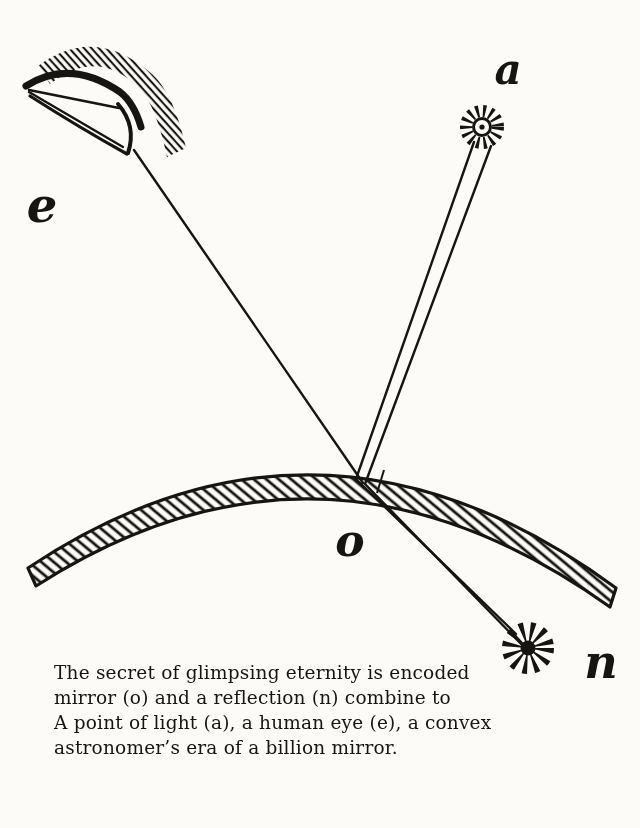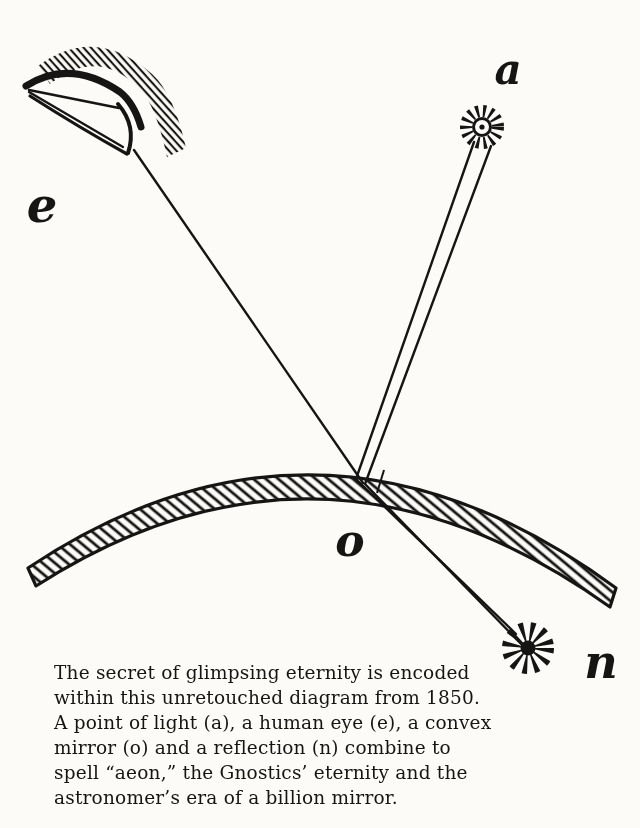--- a/index.html
+++ b/index.html
@@ -99,20 +99,18 @@
     </g>
 
     <text x="42" y="222" font-size="48" text-anchor="middle" class="svg-label">e</text>
     <text x="508" y="84" font-size="42" text-anchor="middle" class="svg-label">a</text>
     <text x="350" y="556" font-size="44" text-anchor="middle" class="svg-label">o</text>
     <text x="601" y="678" font-size="46" text-anchor="middle" class="svg-label">n</text>
   </svg>
 
   <div class="caption">
     <div class="line">The secret of glimpsing eternity is encoded</div>
-    <div class="line">within this unretouched diagram from 1850.</div>
+    <div class="line">mirror (o) and a reflection (n) combine to</div>
     <div class="line">A point of light (a), a human eye (e), a convex</div>
-    <div class="line">mirror (o) and a reflection (n) combine to</div>
-    <div class="line">spell “aeon,” the Gnostics’ eternity and the</div>
     <div class="line">astronomer’s era of a billion mirror.</div>
   </div>
 
 </div>
 
 </body></html>

